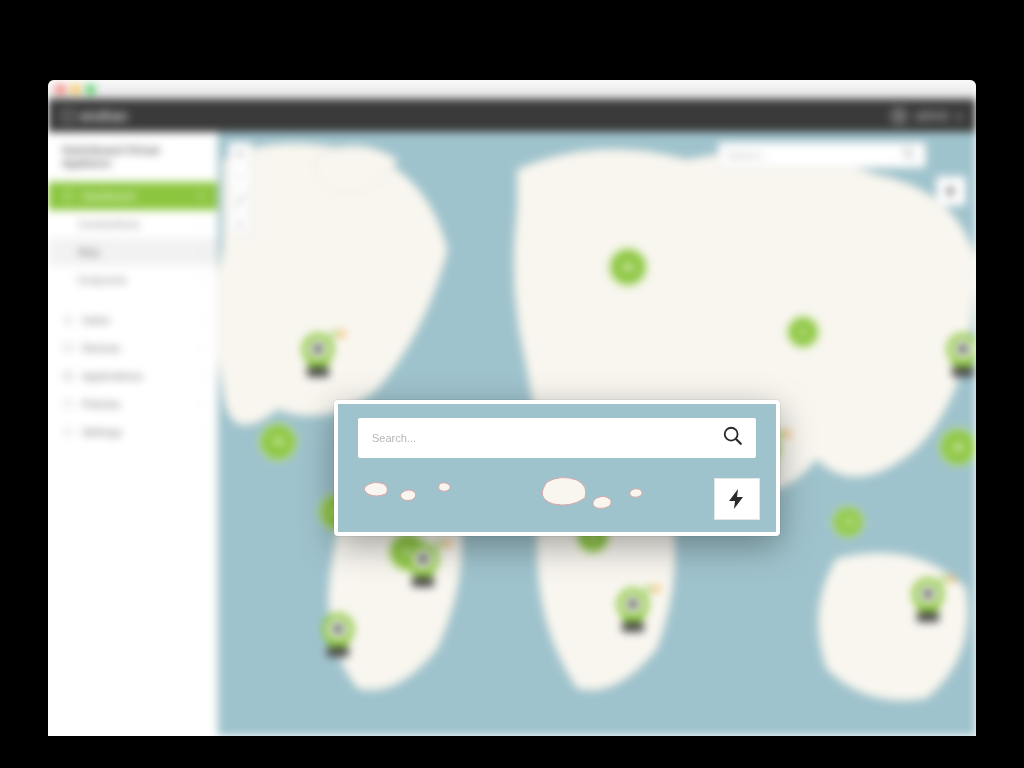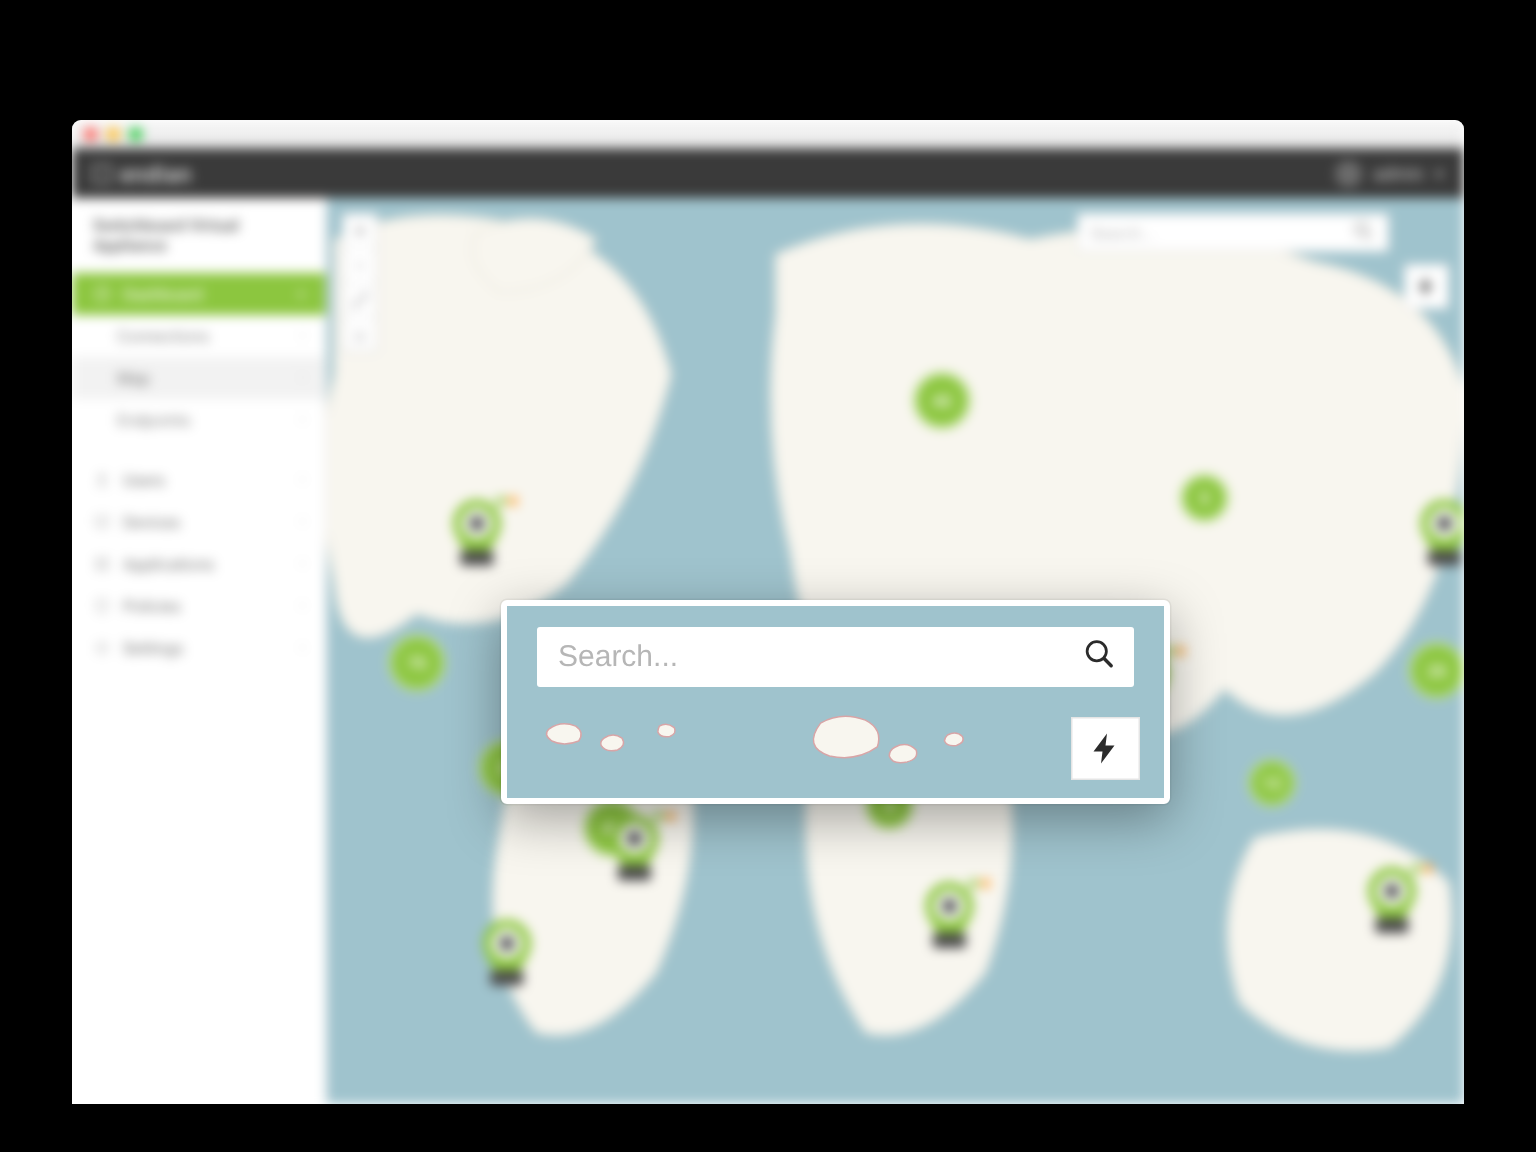--- a/index.html
+++ b/index.html
@@ -54,21 +54,21 @@
   .pin .dotpair{position:absolute;left:30px;top:-2px;display:flex;gap:2px}
   .pin .dotpair span{width:6px;height:6px;border-radius:50%}
   .pin .dgr{background:#8cc63f}.pin .dor{background:#ff9e2c}
 
   
   .blurwrap{position:absolute;inset:0;filter:blur(4px)}
 
   
   .focus{position:absolute;left:286px;top:320px;width:438px;height:128px;background:#9fc3cd;border:4px solid #fff;border-radius:4px;box-shadow:0 10px 35px rgba(0,0,0,.35),0 0 0 1px rgba(0,0,0,.05)}
   .focus .searchrow{position:absolute;left:20px;right:20px;top:14px;height:40px;background:#fff;border-radius:2px;display:flex;align-items:center;padding:0 12px}
-  .focus .searchrow input{border:none;outline:none;flex:1;font-size:20px;color:#4c1d95;background:transparent}
+  .focus .searchrow input{border:none;outline:none;flex:1;font-size:11px;color:#4c1d95;background:transparent}
   .focus .searchrow input::placeholder{color:#b6b6b6}
   .focus .islets{position:absolute;left:10px;right:10px;top:60px;bottom:8px}
   .focus .islets svg{width:100%;height:100%}
   .focus .bolt{position:absolute;right:16px;bottom:12px;width:44px;height:40px;background:#fff;border:1px solid #e5e5e5;display:flex;align-items:center;justify-content:center;cursor:pointer}
 
   
   .ico-search{width:16px;height:16px}
 </style>
 </head>
 <body>

